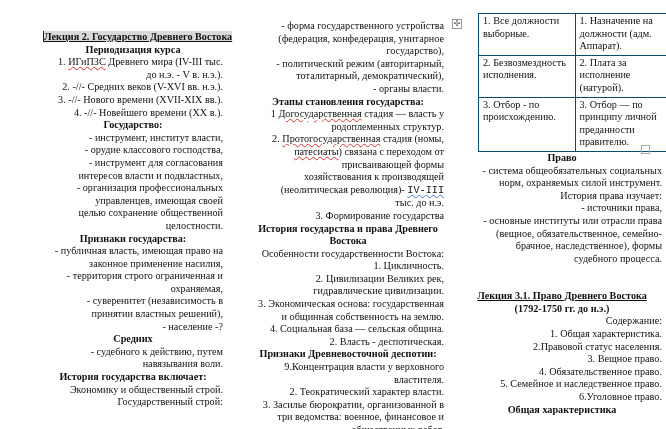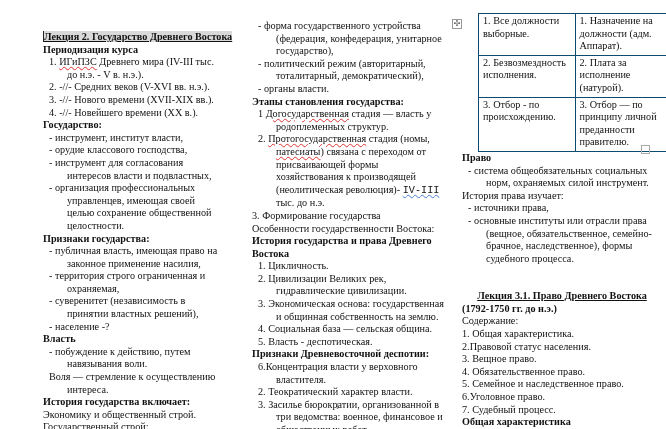--- a/index.html
+++ b/index.html
@@ -2,22 +2,22 @@
 <html><head>
 <meta charset="utf-8">
 <style>
   html,body{margin:0;padding:0;background:#fff;}
   body{width:666px;height:429px;position:relative;overflow:hidden;
        font-family:"Liberation Serif",serif;font-size:10.2px;line-height:12.6px;color:#111;}
   .col{position:absolute;top:0;}
   #c1{left:43px;width:180px;top:31px;}
   #c2{left:252px;width:192px;top:20px;}
   #c3{left:462px;width:200px;top:13px;}
-  .p{margin:0;white-space:normal;}
-  .h{font-weight:bold;}
+  .p{margin:0;white-space:normal;text-align:right;}
+  .h{font-weight:bold;text-align:center;}
   .ind{padding-left:24px;text-indent:-18px;}
   .title1{font-weight:bold;text-decoration:underline;text-align:center;white-space:nowrap;}
   .sel{background:#d9d9d9;border-left:1px solid #222;}
   .sq{text-decoration:underline wavy #e03030;text-decoration-thickness:1px;}
   .sqb{text-decoration:underline wavy #4a7bd6;text-decoration-thickness:1px;font-family:Liberation Mono, monospace;}
   table{border-collapse:collapse;margin-left:16px;width:194px;}
   td{border:1px solid #0c4a6e;vertical-align:top;padding:1px 4px 2px 4px;width:50%;}
   .movehandle{position:absolute;left:452px;top:19px;width:8px;height:8px;border:1px solid #999;
               font-size:8px;line-height:8px;text-align:center;color:#555;font-family:"DejaVu Sans",sans-serif;}
   .resizehandle{position:absolute;left:641px;top:145px;width:7px;height:7px;border:1px solid #aaa;}
@@ -38,46 +38,45 @@
   <p class="p h">Государство:</p>
   <p class="p ind">- инструмент, институт власти,</p>
   <p class="p ind">- орудие классового господства,</p>
   <p class="p ind">- инструмент для согласования интересов власти и подвластных,</p>
   <p class="p ind">- организация профессиональных управленцев, имеющая своей целью сохранение общественной целостности.</p>
   <p class="p h">Признаки государства:</p>
   <p class="p ind">- публичная власть, имеющая право на законное применение насилия,</p>
   <p class="p ind">- территория строго ограниченная и охраняемая,</p>
   <p class="p ind">- суверенитет (независимость в принятии властных решений),</p>
   <p class="p ind">- население -?</p>
-  <p class="p h">Власть</p>
-  <p class="p ind">- побуждение к действию, путем навязывания воли.</p>
-  <p class="p ind">Воля — стремление к осуществлению интереса.</p>
+  <p class="p h">Средних</p>
+  <p class="p ind">- судебного к действию, путем навязывания воли.</p>
   <p class="p h">История государства включает:</p>
   <p class="p">Экономику и общественный строй.</p>
   <p class="p">Государственный строй:</p>
 
 </div>
 
 <div class="col" id="c2">
   <p class="p ind">- форма государственного устройства (федерация, конфедерация, унитарное государство),</p>
   <p class="p ind">- политический режим (авторитарный, тоталитарный, демократический),</p>
   <p class="p ind">- органы власти.</p>
   <p class="p h">Этапы становления государства:</p>
   <p class="p ind"><span>1 </span><span class="sq">Догосударственная</span><span> стадия — власть у родоплеменных структур.</span></p>
   <p class="p ind"><span>2. </span><span class="sq">Протогосударственная</span><span> стадия (номы, </span><span class="sq">патесиаты</span><span>) связана с переходом от присваивающей формы хозяйствования к производящей (неолитическая революция)- </span><span class="sqb">IV-III</span><span> тыс. до н.э.</span></p>
   <p class="p">3. Формирование государства</p>
+  <p class="p h">История государства и права Древнего Востока</p>
   <p class="p">Особенности государственности Востока:</p>
-  <p class="p h">История государства и права Древнего Востока</p>
   <p class="p ind">1. Цикличность.</p>
   <p class="p ind">2. Цивилизации Великих рек, гидравлические цивилизации.</p>
   <p class="p ind">3. Экономическая основа: государственная и общинная собственность на землю.</p>
   <p class="p ind">4. Социальная база — сельская община.</p>
-  <p class="p ind">5. Власть - деспотическая.</p>
+  <p class="p ind">2. Власть - деспотическая.</p>
   <p class="p h">Признаки Древневосточной деспотии:</p>
-  <p class="p ind">6.Концентрация власти у верховного властителя.</p>
+  <p class="p ind">9.Концентрация власти у верховного властителя.</p>
   <p class="p ind">2. Теократический характер власти.</p>
   <p class="p ind">3. Засилье бюрократии, организованной в три ведомства: военное, финансовое и общественных работ.</p>
 
 </div>
 
 <div class="movehandle">✣</div>
 <div class="col" id="c3">
   <table>
     <tbody>
         <tr>
@@ -102,19 +101,18 @@
   <div style="height:25px"></div>
   <p class="p title1">Лекция 3.1. Право Древнего Востока</p>
   <p class="p h">(1792-1750 гг. до н.э.)</p>
   <p class="p">Содержание:</p>
   <p class="p">1. Общая характеристика.</p>
   <p class="p">2.Правовой статус населения.</p>
   <p class="p">3. Вещное право.</p>
   <p class="p">4. Обязательственное право.</p>
   <p class="p">5. Семейное и наследственное право.</p>
   <p class="p">6.Уголовное право.</p>
-  <p class="p">7. Судебный процесс.</p>
   <p class="p h">Общая характеристика</p>
 
 </div>
 <div class="resizehandle"></div>
 
 <div class="pagenum">1</div>
 
 </body></html>

